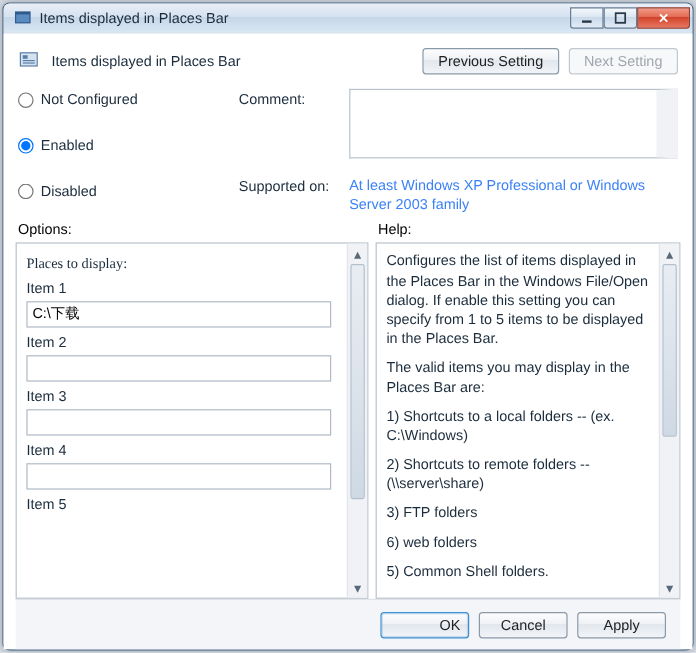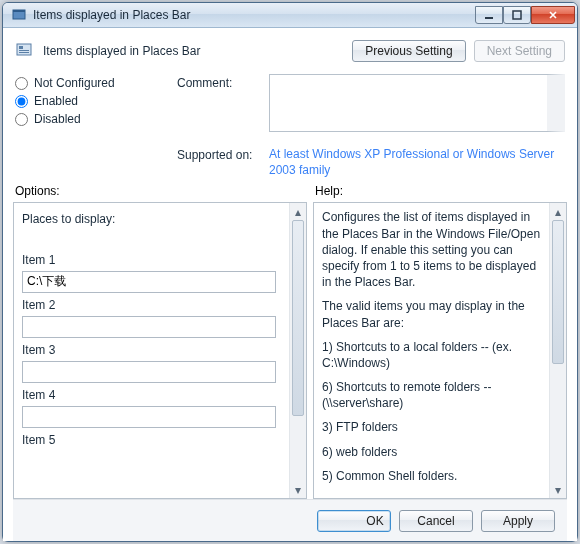--- a/index.html
+++ b/index.html
@@ -13,39 +13,39 @@
 .tbtn.min{border-radius:0 0 0 3px;}
 .tbtn.close{width:44px;background:linear-gradient(#f19a88,#e46a52 45%,#d1432a 46%,#e8775f);border-color:#9a3a28;color:#fff;border-radius:0 0 3px 0;}
 .tbtn svg{width:10px;height:10px;}
 .content{flex:1;padding:8px 10px 0 10px;display:flex;flex-direction:column;background:#fff;}
 .header-row{display:flex;align-items:center;gap:8px;padding:4px 2px 10px 2px;}
 .header-row .hicon{width:20px;height:20px;display:flex;align-items:center;justify-content:center;}
 .header-row .hlabel{flex:1;color:#1b2c3c;}
 .hbtn{height:22px;padding:0 12px;border:1px solid #8a99a8;background:linear-gradient(#fdfdfe,#eef1f5 45%,#e2e7ed 46%,#f1f4f8);border-radius:3px;color:#222;cursor:default;}
 .hbtn.disabled{color:#a0a6ad;border-color:#c2c8cf;background:#f7f8fa;}
 .row1{display:flex;gap:14px;padding:2px 2px 0 2px;}
-.radios{width:148px;display:flex;flex-direction:column;gap:4px;padding-top:2px;}
+.radios{width:148px;display:flex;flex-direction:column;gap:24px;padding-top:2px;}
 .radio{display:flex;align-items:center;gap:6px;color:#1b2c3c;}
 .radio input{width:13px;height:13px;}
-.meta{flex:1;display:grid;grid-template-columns:92px 1fr;row-gap:14px;align-items:start;}
+.meta{flex:1;display:grid;grid-template-columns:92px 1fr;row-gap:14px;align-items:start;margin-left:22px;}
 .meta label{color:#1b2c3c;padding-top:2px;}
 .comment{width:100%;height:58px;border:1px solid #b8c2cc;border-right-width:18px;border-right-color:#f0f2f5;resize:none;padding:2px 4px;}
 .sup{color:#3b82f6;line-height:1.35;}
 .labels2{display:flex;margin-top:6px;padding:0 2px;}
 .labels2 div:first-child{width:300px;}
 .panes{display:flex;gap:6px;margin-top:4px;flex:1;min-height:0;}
 .pane{border:1px solid #b8c2cc;background:#fff;position:relative;display:flex;}
 .pane.left{width:294px;}
 .pane.right{flex:1;}
 .scroll-outer{flex:1;overflow:hidden;padding:6px 4px 6px 8px;color:#1b2c3c;line-height:1.35;}
 .sbar{width:17px;background:#f0f2f5;border-left:1px solid #e2e6ea;display:flex;flex-direction:column;}
 .sarrow{height:17px;display:flex;align-items:center;justify-content:center;color:#5a6a7a;}
 .strack{flex:1;position:relative;}
 .sthumb{position:absolute;left:2px;right:2px;background:linear-gradient(#e8edf3,#cfd9e4);border:1px solid #b2bfcc;border-radius:2px;}
-.opts .group-title{margin:2px 0 24px 0;}
+.opts .group-title{margin:2px 0 4px 0;font-family:Liberation Serif, serif;}
 .opts .item-label{margin:4px 0 3px 0;}
 .opts input[type=text]{width:254px;height:22px;border:1px solid #b0bac5;padding:2px 4px;background:#fff;}
 .help p{margin-bottom:8px;}
 .btnbar{height:42px;border-top:1px solid #dfe3e8;display:flex;align-items:center;justify-content:flex-end;gap:8px;padding:0 12px;background:#f3f5f8;}
 .btn{width:74px;height:22px;border:1px solid #8a99a8;background:linear-gradient(#fdfdfe,#eef1f5 45%,#e2e7ed 46%,#f1f4f8);border-radius:3px;color:#222;}
 .btn.primary{border-color:#3d8ed0;box-shadow:0 0 0 1px rgba(61,142,208,.25) inset;padding-left:42px;}
 .watermark{position:absolute;right:8px;bottom:38px;font-size:20px;font-style:italic;color:rgba(120,130,140,.22);font-weight:700;letter-spacing:1px;pointer-events:none;}
 </style>
 </head>
 <body>
@@ -142,21 +142,21 @@
             </div>
           <div class="sarrow">▾</div>
         </div>
       </div>
 
       <div class="pane right">
         <div class="scroll-outer help">
           <p>Configures the list of items displayed in the Places Bar in the Windows File/Open dialog. If enable this setting you can specify from 1 to 5 items to be displayed in the Places Bar.</p>
           <p>The valid items you may display in the Places Bar are:</p>
           <p>1) Shortcuts to a local folders -- (ex. C:\Windows)</p>
-          <p>6) Shortcuts to remote folders -- (\\server\share)</p>
+          <p>2) Shortcuts to remote folders -- (\\server\share)</p>
           <p>3) FTP folders</p>
           <p>6) web folders</p>
           <p>5) Common Shell folders.</p>
         </div>
         <div class="sbar">
           <div class="sarrow">▴</div>
           <div class="strack">
               <div class="sthumb" style="top:0;height:55%"></div>
             </div>
           <div class="sarrow">▾</div>

